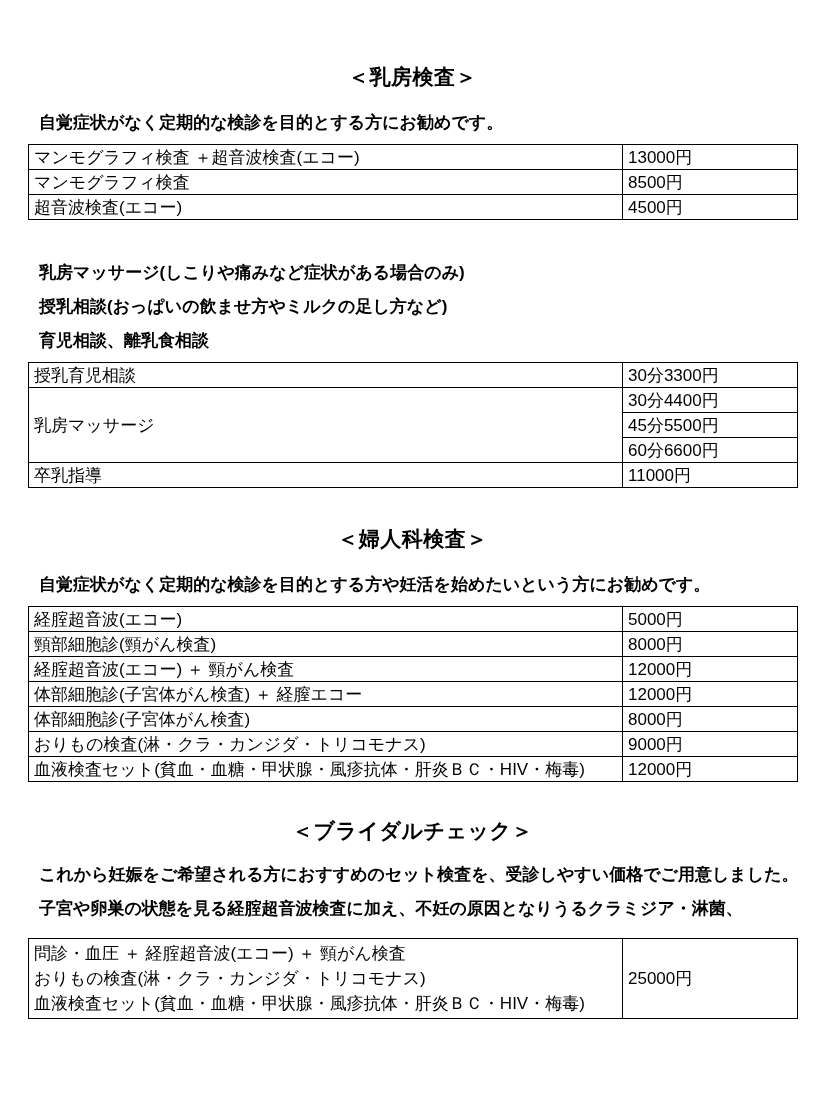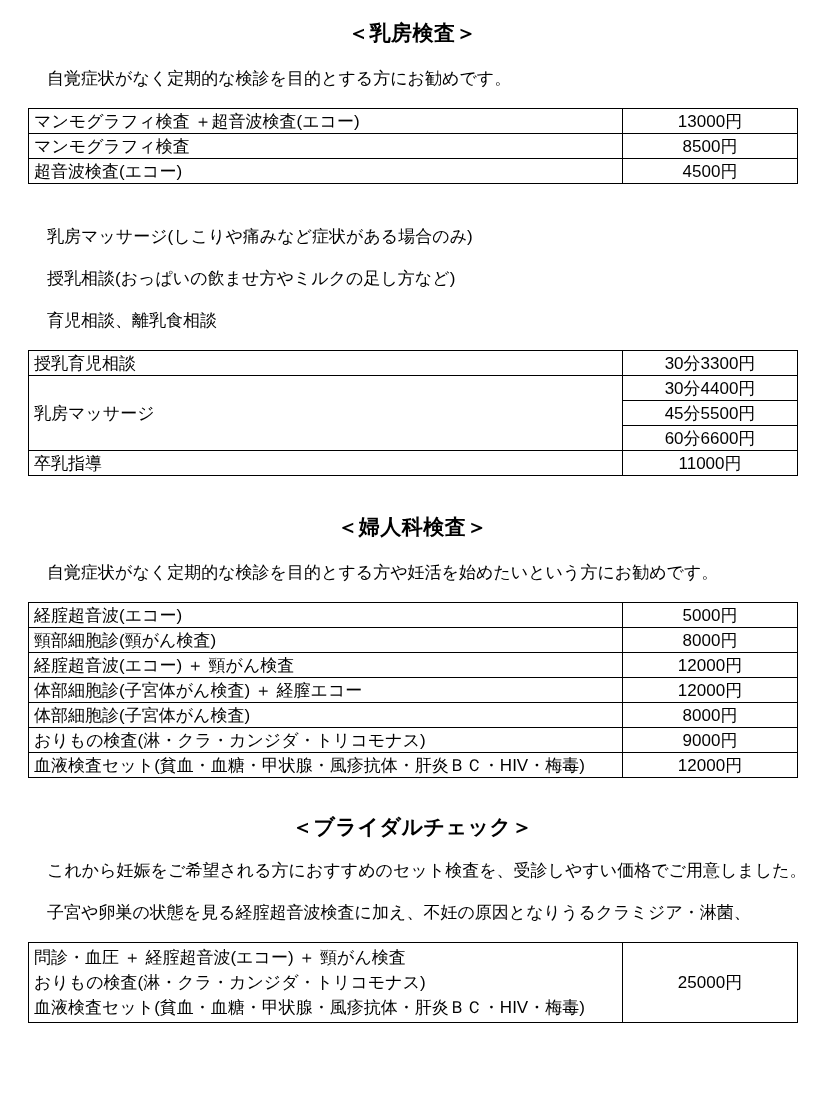--- a/index.html
+++ b/index.html
@@ -6,55 +6,56 @@
   html, body { margin: 0; padding: 0; }
   body {
     width: 826px;
     height: 1097px;
     background: #ffffff;
     color: #000000;
     font-family: "Liberation Sans", "DejaVu Sans", sans-serif;
     overflow: hidden;
   }
   .page {
-    padding: 20px 29px 10px 28px;
+    padding: 64px 29px 10px 28px;
   }
   .section-title {
     font-size: 21px;
     font-weight: 700;
     text-align: center;
     margin: 0;
     line-height: 26px;
     letter-spacing: 0.5px;
   }
   .intro {
     font-size: 17px;
     line-height: 26px;
-    margin: 16px;
+    margin: 8px;
     padding-left: 3px;
     white-space: nowrap;
+    font-weight: bold;
   }
   .intro-block { margin: 0; padding-left: 3px; }
   .intro-block .intro { padding-left: 0; }
   .price-table {
     width: 769px;
     border-collapse: collapse;
     table-layout: fixed;
   }
   .price-table td {
     border: 1.5px solid #000000;
     font-size: 17px;
     padding: 0 5px;
     height: 25px;
     vertical-align: middle;
     overflow: hidden;
     white-space: nowrap;
   }
   td.name  { width: 594px; text-align: left; }
-  td.price { width: 175px; text-align: center; }
+  td.price { width: 175px; text-align: left; }
   td.multiline { white-space: normal; padding-top: 2px; padding-bottom: 2px; }
   td.multiline .pkg-line { line-height: 25px; white-space: nowrap; }
 
   .mt-intro1 { margin-top: 20px; }
   .mt-table1 { margin-top: 2px; }
   .mt-sec2   { margin-top: 40px; }
   .mt-intro2 { margin-top: 14px; }
   .mt-table2 { margin-top: 4px; }
   .mt-sec3   { margin-top: 38px; }
   .mt-intro3 { margin-top: 20px; }

